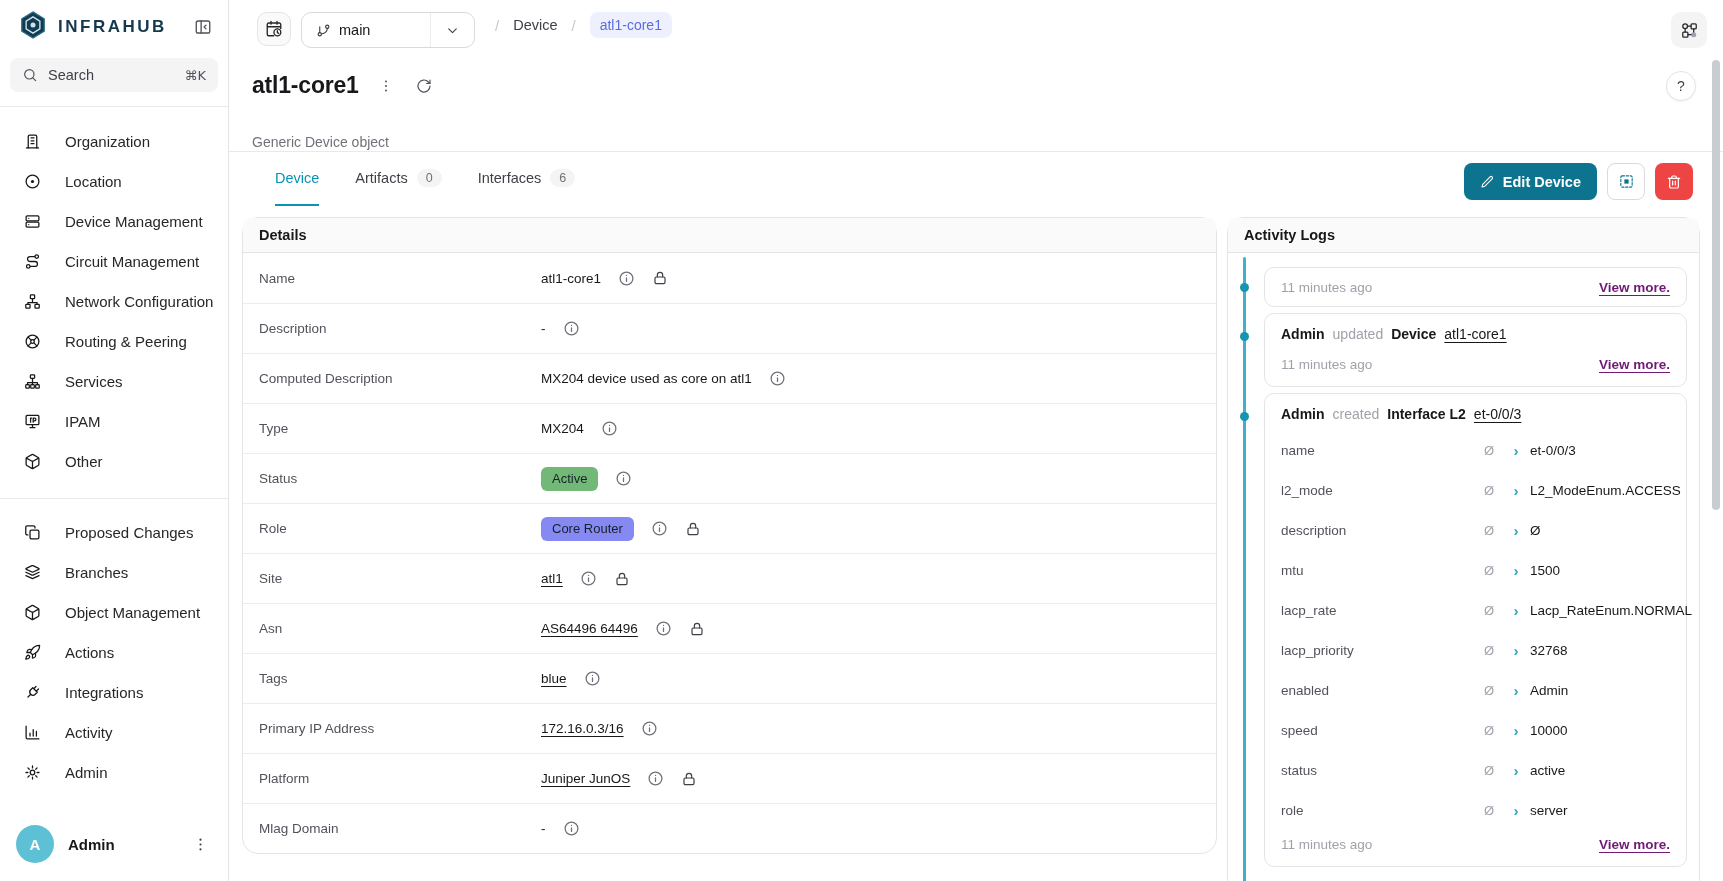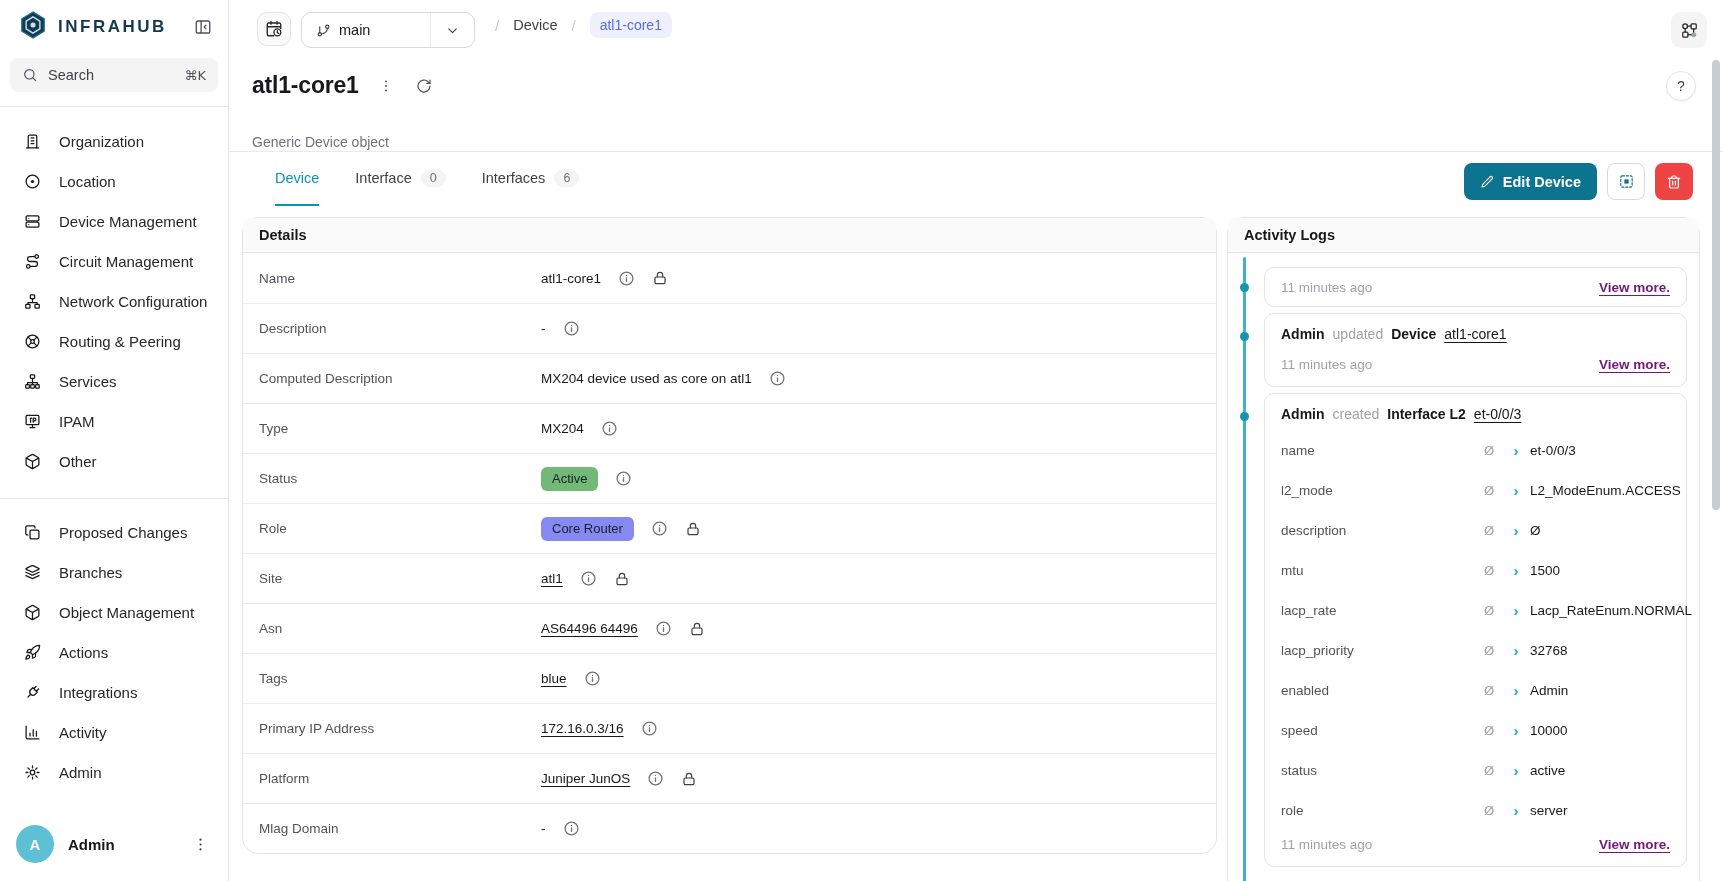--- a/index.html
+++ b/index.html
@@ -14,21 +14,21 @@
   .sb-logo { height:54px; display:flex; align-items:center; padding:0 12px 0 18px; }
   .logo-text { font-size:17px; font-weight:700; letter-spacing:2.5px; color:#16384e; margin-left:10px; }
   .collapse-btn { margin-left:auto; width:26px; height:26px; display:flex; align-items:center; justify-content:center;
     color:#52525b; border-radius:6px; cursor:pointer; }
   .sb-search { margin:4px 10px 0; height:34px; background:#f4f4f5; border-radius:8px; display:flex;
     align-items:center; padding:0 12px; gap:10px; color:#52525b; cursor:pointer; }
   .sb-search .ph { font-size:14.5px; color:#3f3f46; }
   .sb-search .kbd { margin-left:auto; font-size:13px; color:#52525b; font-family:"DejaVu Sans", sans-serif; }
   .sb-divider { height:1px; background:#e8e8ea; margin-top:14px; }
   .sb-nav { padding-top:14px; }
-  .nav-item { height:40px; display:flex; align-items:center; gap:18px; padding:0 10px 0 24px;
+  .nav-item { height:40px; display:flex; align-items:center; gap:24px; padding:0 10px 0 24px;
     font-size:15px; color:#27272a; cursor:pointer; }
   .nav-item svg { width:17px; height:17px; color:#18181b; flex:none; }
   .sb-user { margin-top:auto; height:74px; display:flex; align-items:center; padding:0 16px; gap:14px; }
   .avatar { width:38px; height:38px; border-radius:50%; background:#5ec0d4; color:#fff; font-size:15px;
     font-weight:700; display:flex; align-items:center; justify-content:center; }
   .user-name { font-size:15px; font-weight:700; color:#18181b; }
   .user-menu { margin-left:auto; width:24px; height:24px; color:#3f3f46; display:flex; align-items:center; justify-content:center; cursor:pointer; }
 
   
   .topbar { position:absolute; left:229px; top:0; right:0; height:50px; border-bottom:1px solid #e4e4e7;
@@ -359,21 +359,21 @@
   <div class="page-subtitle">Generic Device object</div>
   <div class="help-btn">?</div>
 </section>
 
 <section class="tabrow">
   <div class="tabs" id="tabs">
       <div class="tab active">
         <span>Device</span>
       </div>
       <div class="tab">
-        <span>Interface</span>
+        <span>Artifacts</span>
         <span class="count">0</span>
       </div>
       <div class="tab">
         <span>Interfaces</span>
         <span class="count">6</span>
       </div>
     </div>
   <div class="tab-actions">
     <button class="btn-primary">
       <span id="pencil-slot">

